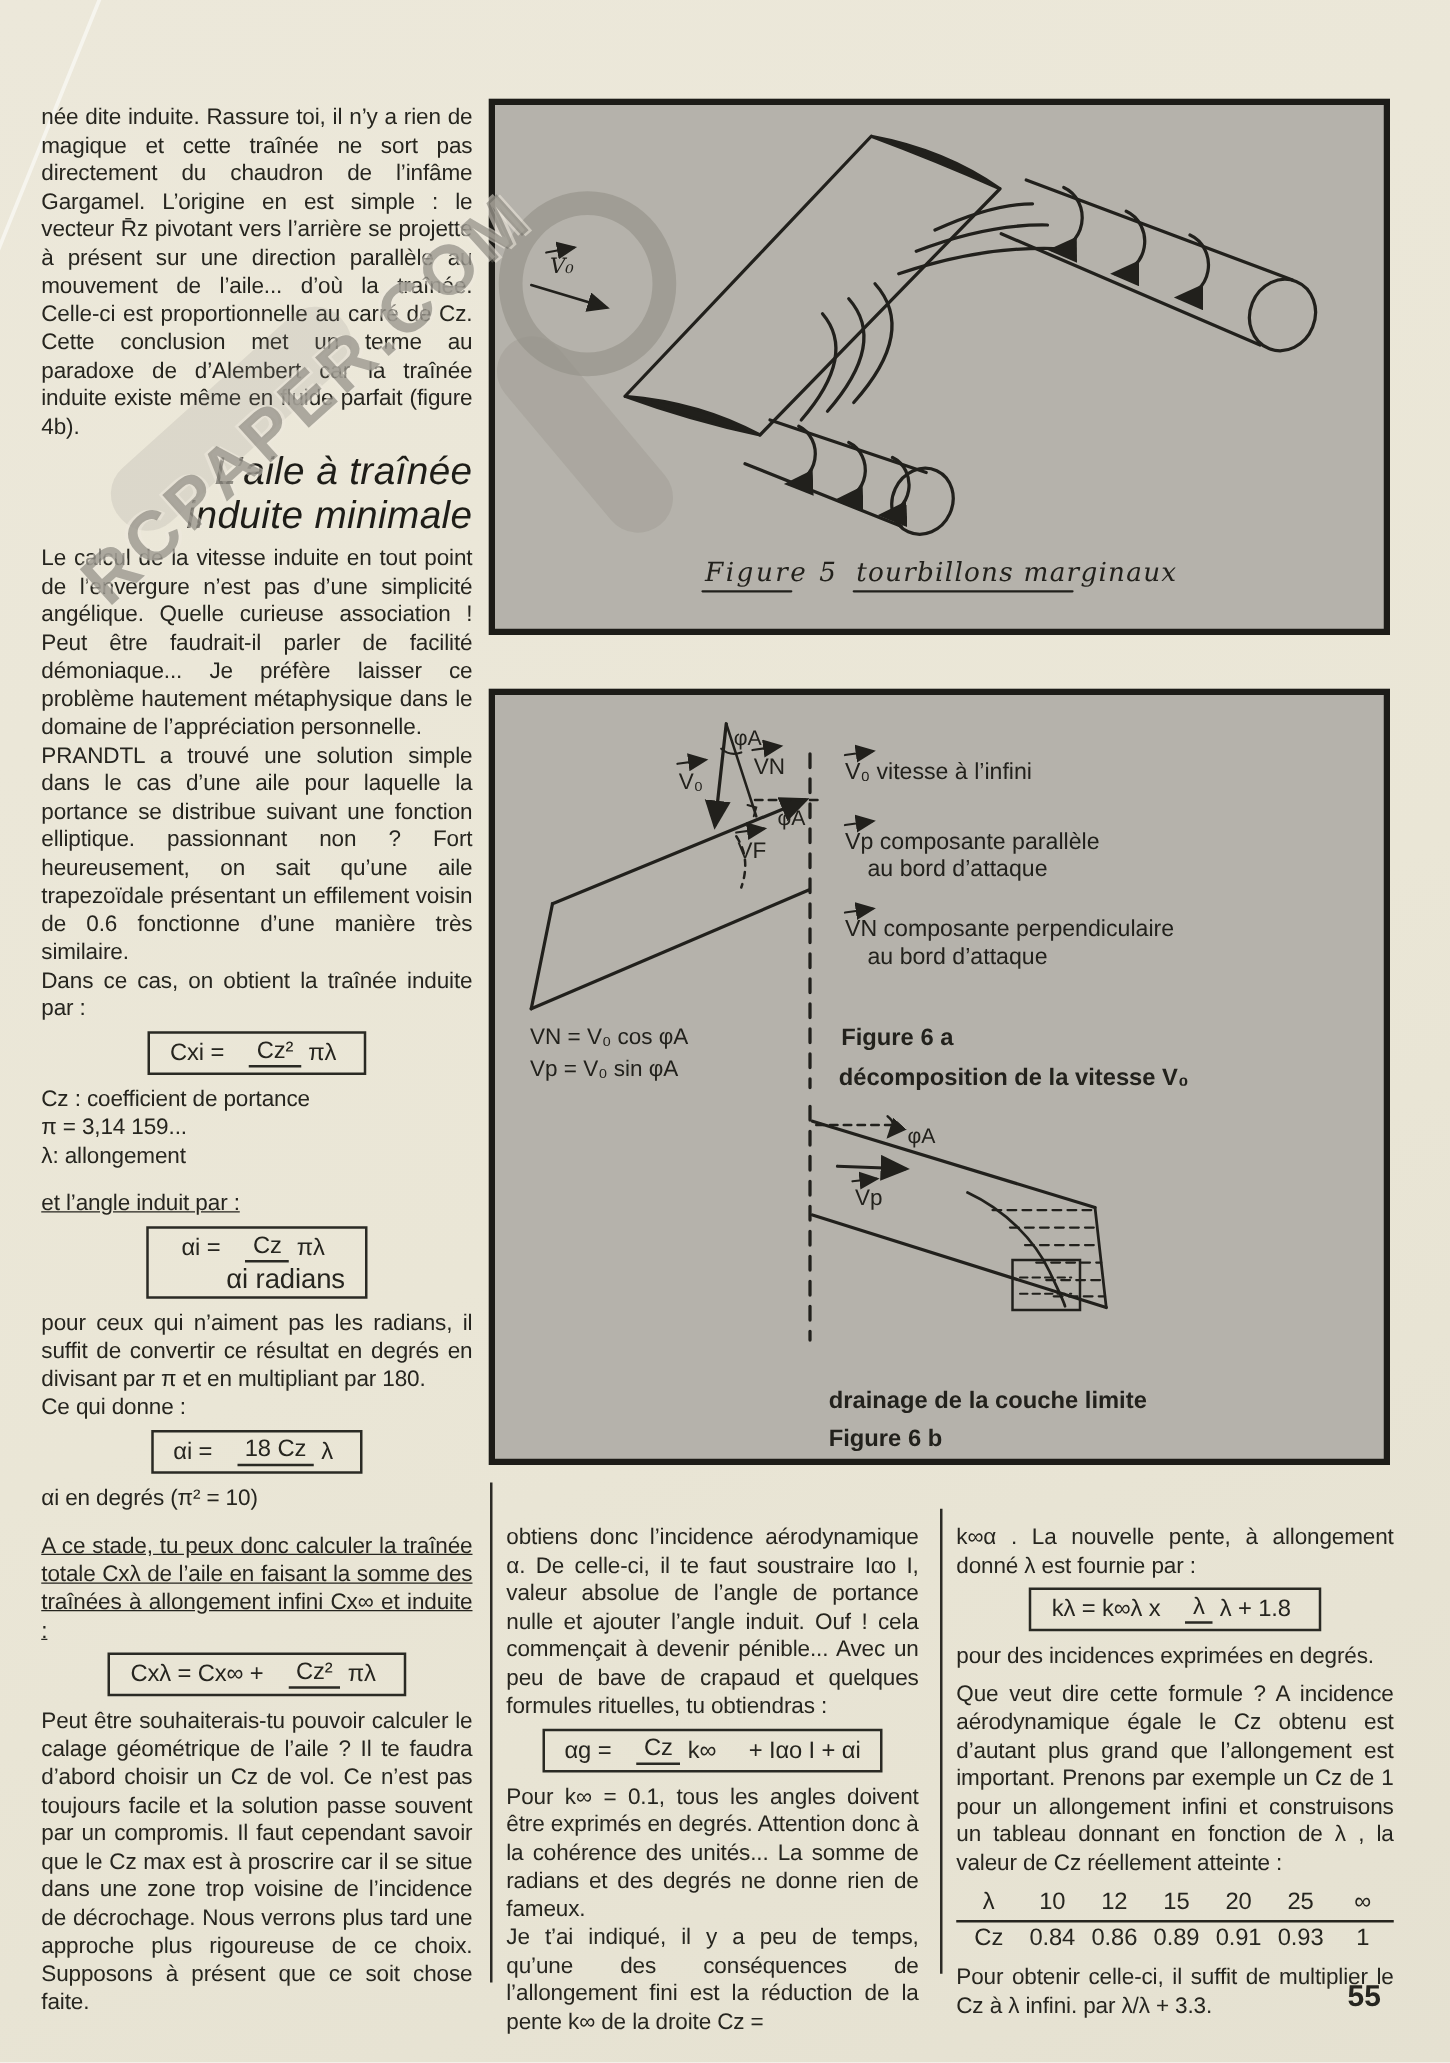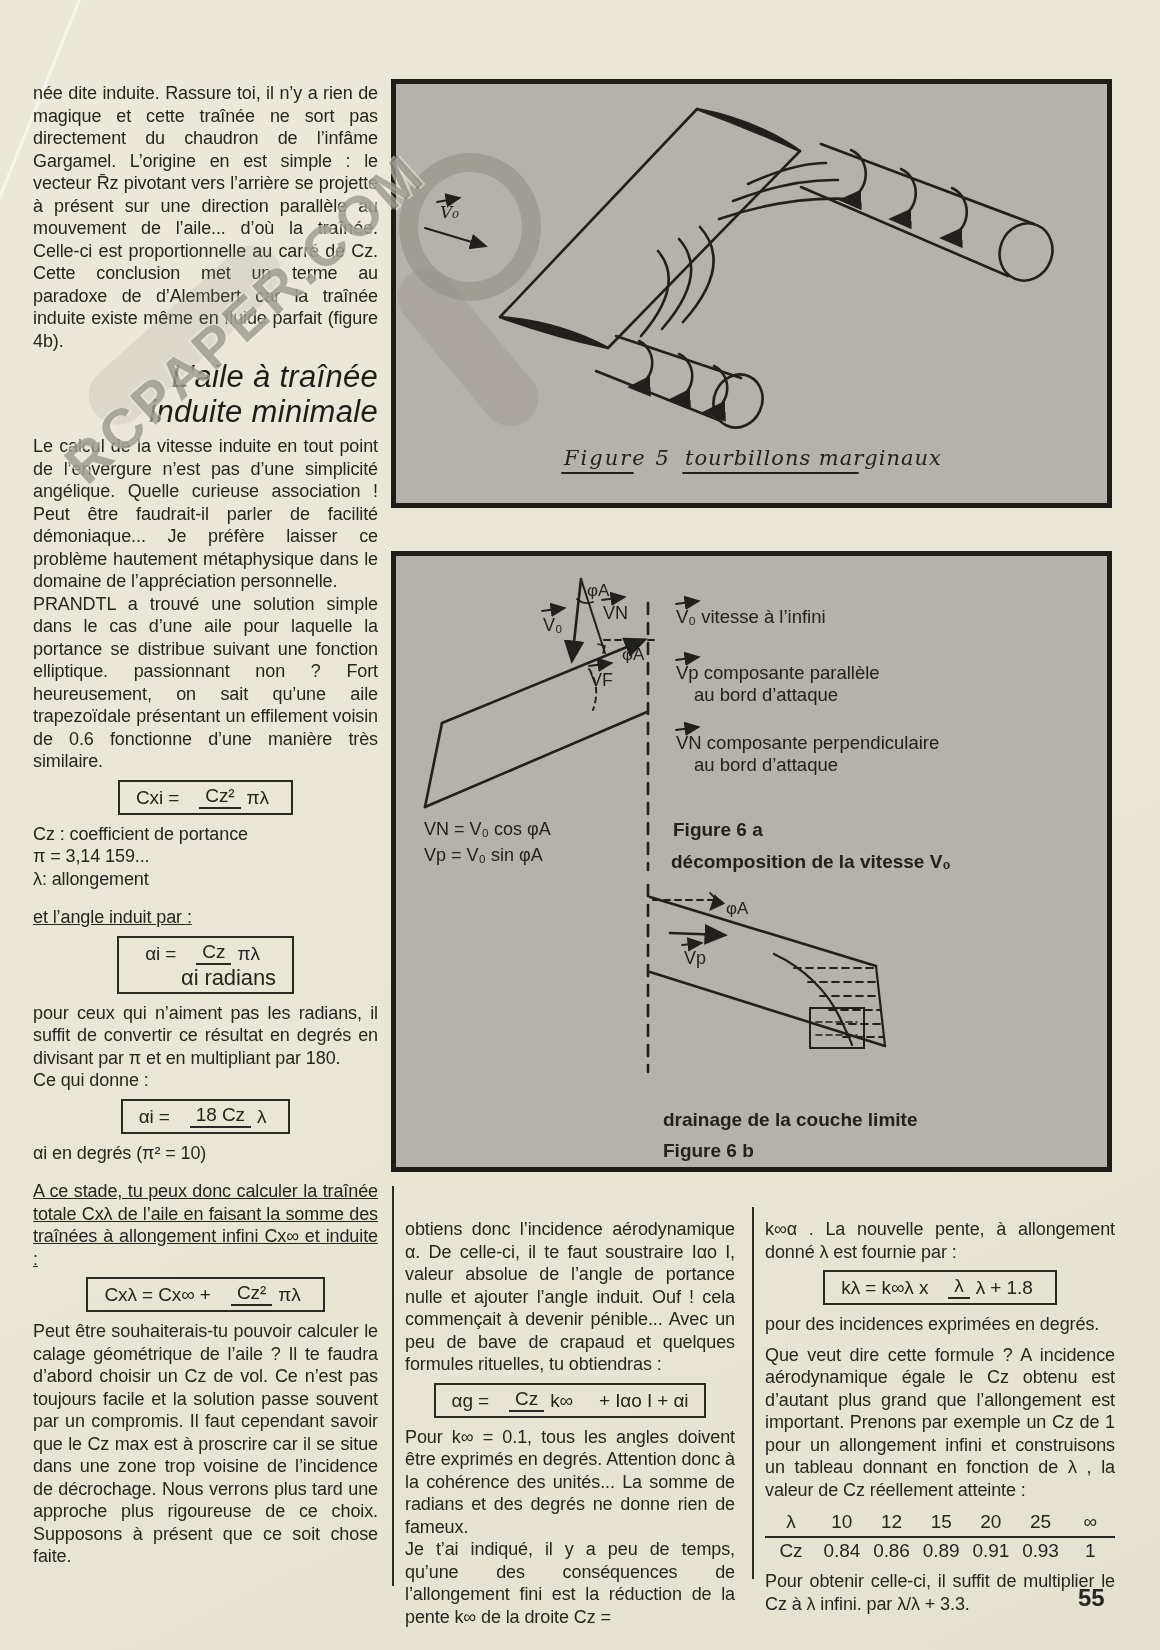--- a/index.html
+++ b/index.html
@@ -66,20 +66,21 @@
   <div class="crease"></div>
 
   <div class="col leftcol">
     <p>née dite induite. Rassure toi, il n’y a rien de magique et cette traînée ne sort pas directement du chaudron de l’infâme Gargamel. L’origine en est simple : le vecteur R̄z pivotant vers l’arrière se projette à présent sur une direction parallèle au mouvement de l’aile... d’où la traînée. Celle-ci est proportionnelle au carré de Cz. Cette conclusion met un terme au paradoxe de d’Alembert car la traînée induite existe même en fluide parfait (figure 4b).</p>
     <div class="headline">
       <div>L’aile à traînée</div>
       <div>induite minimale</div>
     </div>
     <p>Le calcul de la vitesse induite en tout point de l’envergure n’est pas d’une simplicité angélique. Quelle curieuse association ! Peut être faudrait-il parler de facilité démoniaque... Je préfère laisser ce problème hautement métaphysique dans le domaine de l’appréciation personnelle.</p>
     <p>PRANDTL a trouvé une solution simple dans le cas d’une aile pour laquelle la portance se distribue suivant une fonction elliptique. passionnant non ? Fort heureusement, on sait qu’une aile trapezoïdale présentant un effilement voisin de 0.6 fonctionne d’une manière très similaire.</p>
+    <p>Dans ce cas, on obtient la traînée induite par :</p>
 
     <div class="fbox">
       <div class="frow">
         <span>Cxi =</span>
         <span class="frac">
             <span class="num">Cz²</span>
             <span class="den">πλ</span>
           </span>
       </div>
     </div>

